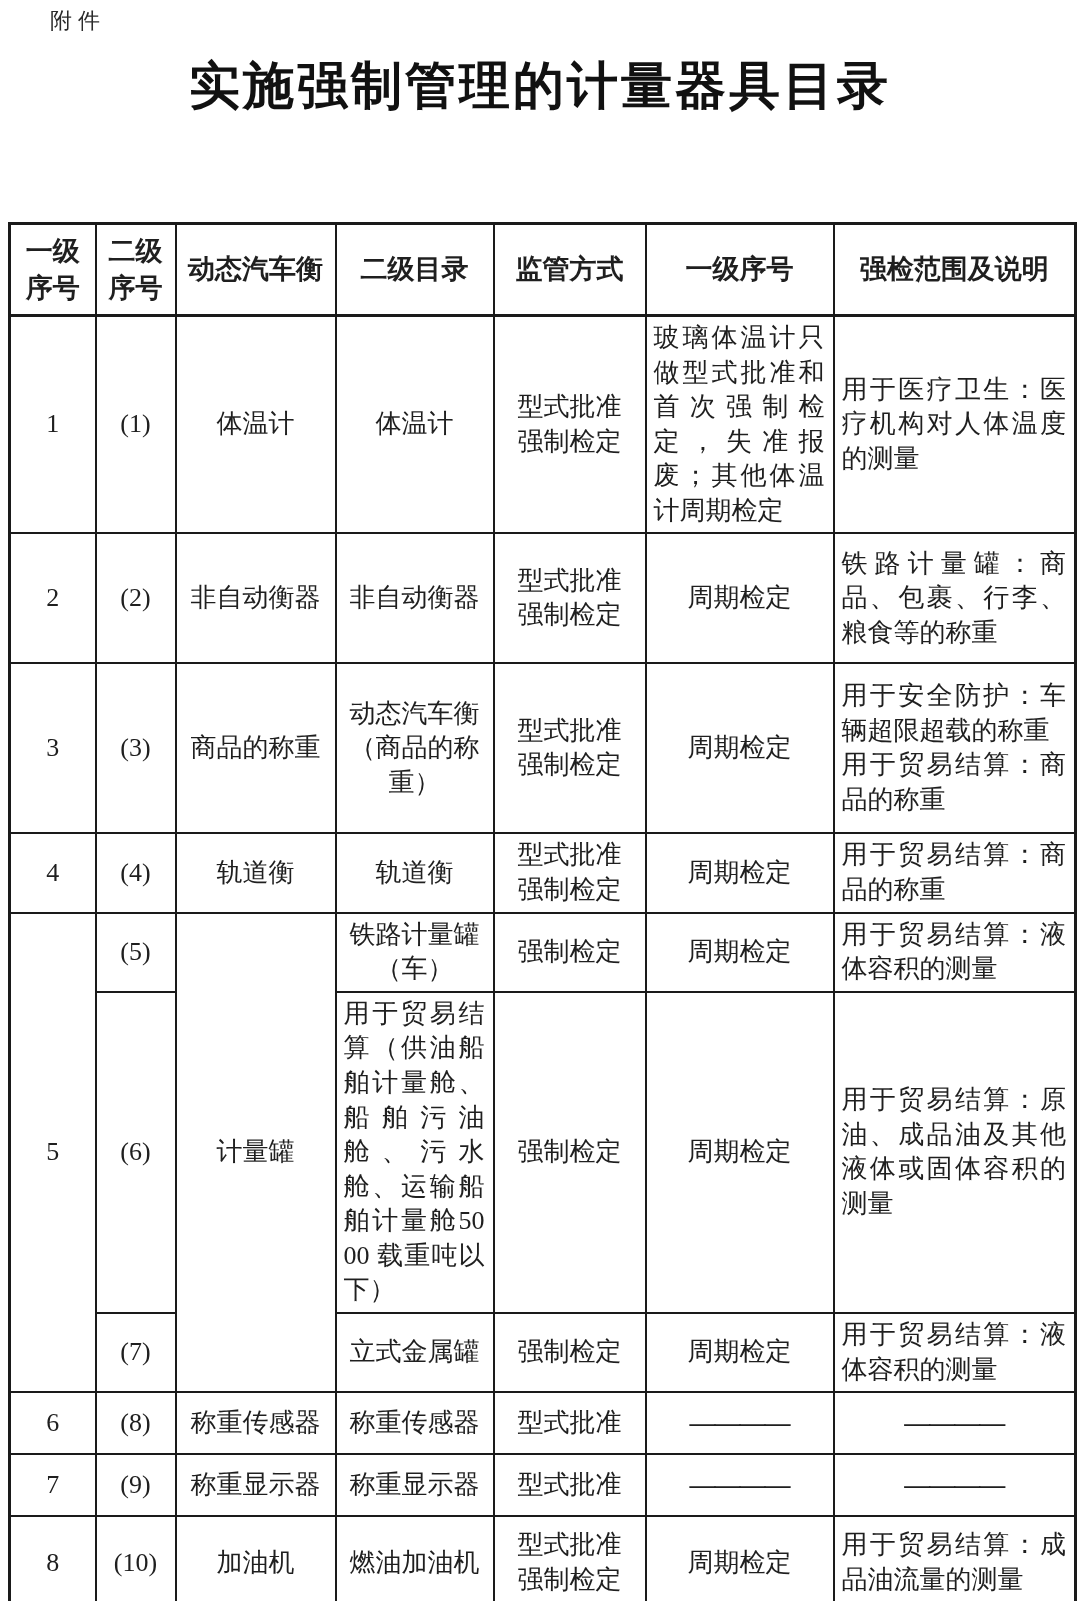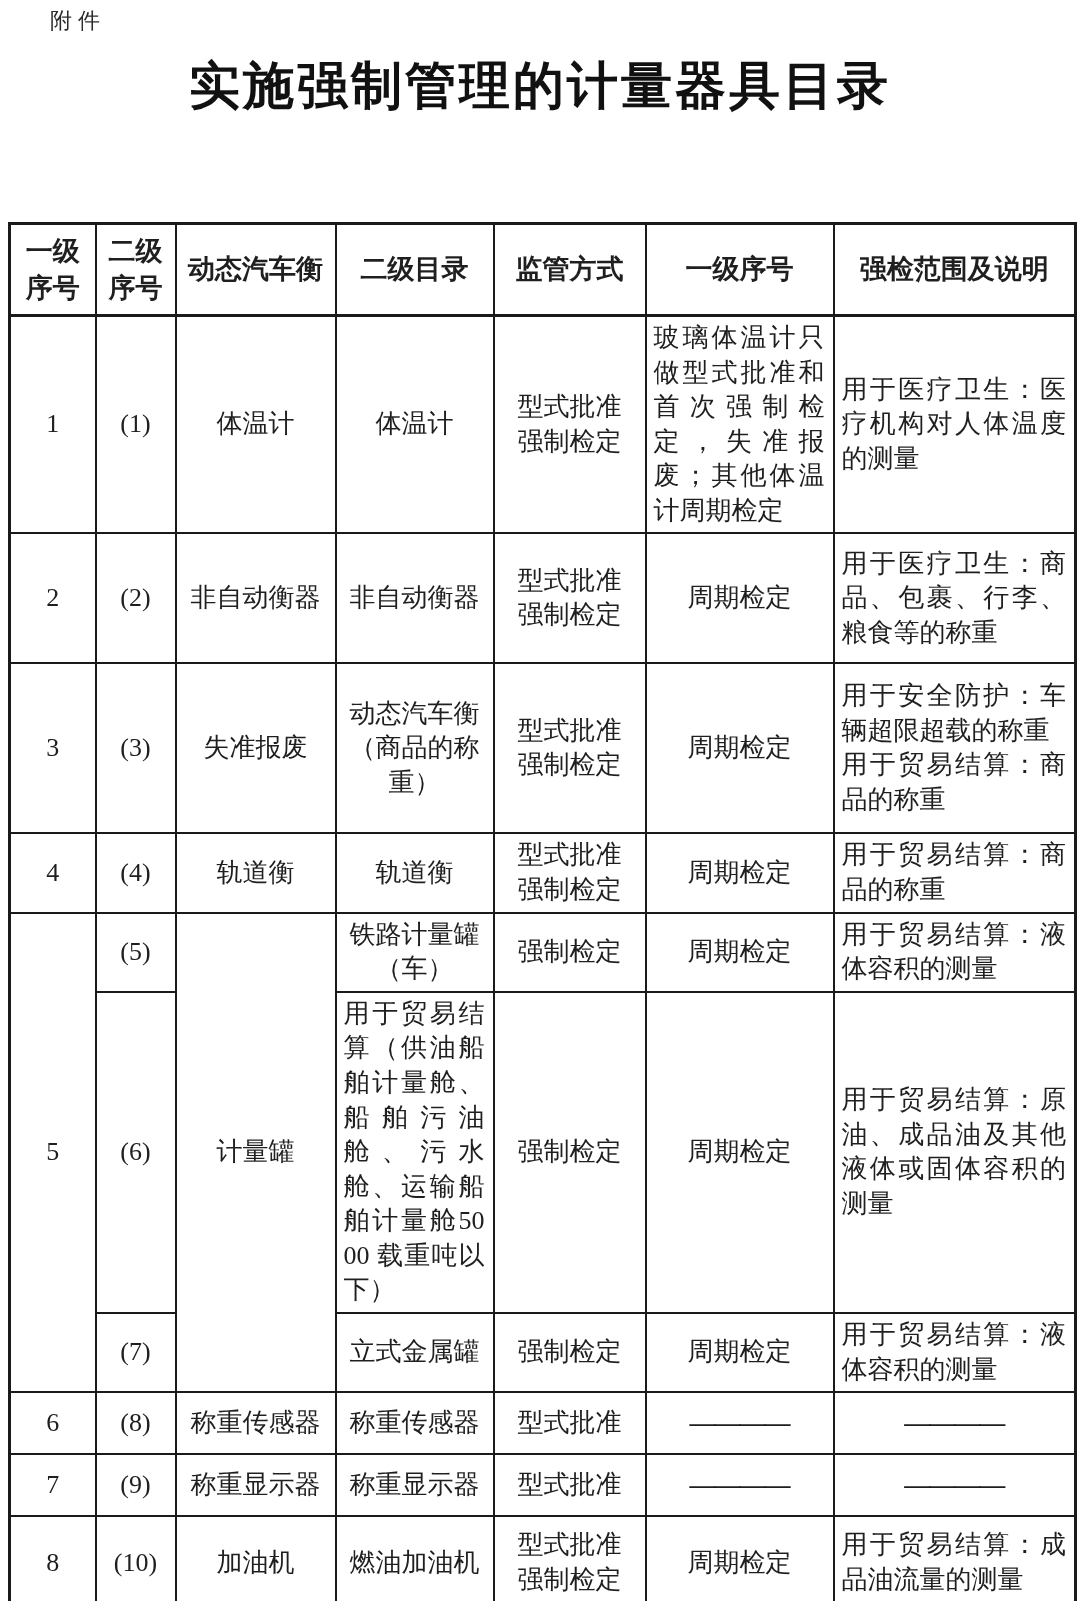--- a/index.html
+++ b/index.html
@@ -108,27 +108,27 @@
     </tr>
 
     <tr class="r2">
       <td>2</td>
       <td>(2)</td>
       <td>非自动衡器</td>
       <td>非自动衡器</td>
       <td>型式批准
 强制检定</td>
       <td>周期检定</td>
-      <td class="justify">用于医疗卫生：商品、包裹、行李、粮食等的称重</td>
+      <td class="justify">铁路计量罐：商品、包裹、行李、粮食等的称重</td>
     </tr>
 
     <tr class="r3">
       <td>3</td>
       <td>(3)</td>
-      <td>失准报废</td>
+      <td>商品的称重</td>
       <td>动态汽车衡（商品的称重）</td>
       <td>型式批准
 强制检定</td>
       <td>周期检定</td>
       <td class="justify">用于安全防护：车辆超限超载的称重
 用于贸易结算：商品的称重</td>
     </tr>
 
     <tr class="r4">
       <td>4</td>

